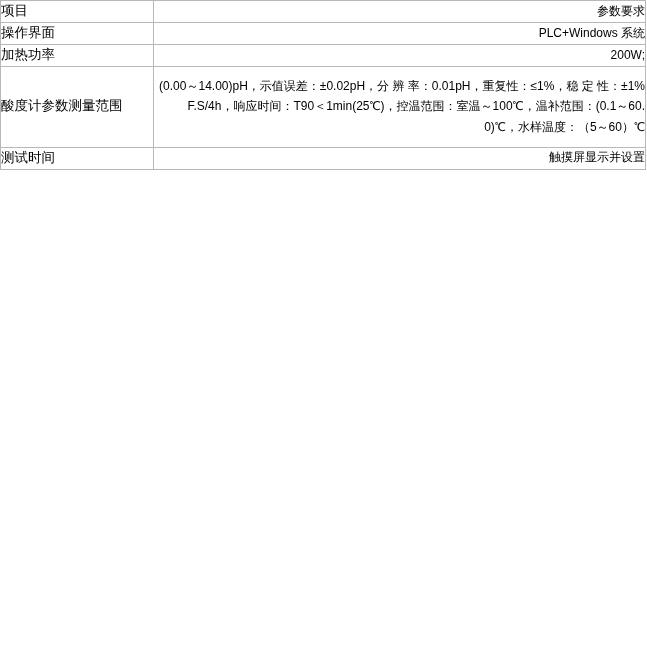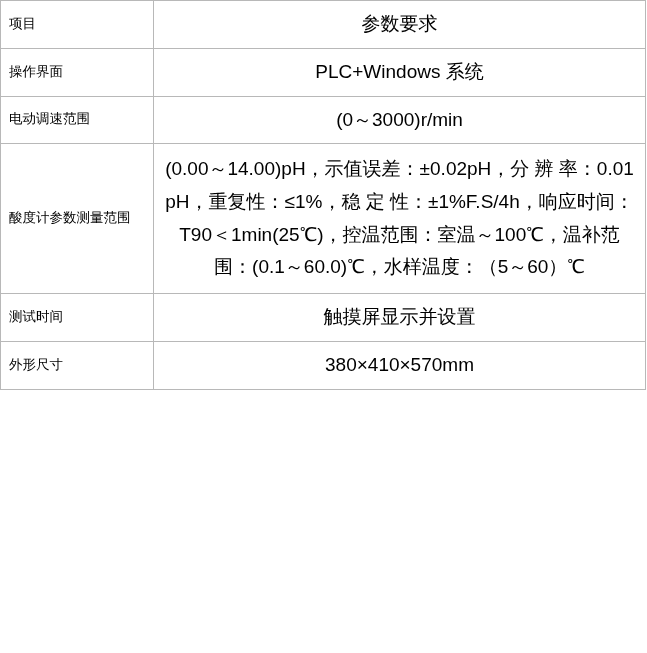--- a/index.html
+++ b/index.html
@@ -18,34 +18,34 @@
     width: 645px;
     border-collapse: collapse;
     table-layout: fixed;
     margin: 0;
   }
   .spec-table col.c1 { width: 153px; }
   .spec-table col.c2 { width: 492px; }
   .spec-table td, .spec-table th {
     border: 1px solid #b8b8b8;
     vertical-align: middle;
-    padding: 8px;
+    padding: 0;
     background: #ffffff;
   }
   .cell-label {
     padding: 10px 9px 10px 13px;
     font-size: 13.5px;
     line-height: 1.55;
     text-align: left;
   }
   .cell-value {
     padding: 10px 10px 10px 11px;
-    font-size: 19px;
+    font-size: 12px;
     line-height: 1.62;
-    text-align: center;
+    text-align: right;
   }
   thead .cell-label,
   thead .cell-value {
     font-weight: normal;
   }
   thead tr td {
     background: #f2f2f2;
   }
   .row-tall .cell-value {
     line-height: 1.72;
@@ -69,29 +69,25 @@
       <td class="cell-label">项目</td>
       <td class="cell-value">参数要求</td>
     </tr>
   </thead>
   <tbody>
     <tr>
       <td class="cell-label">操作界面</td>
       <td class="cell-value">PLC+Windows 系统</td>
     </tr>
     <tr>
-      <td class="cell-label">电动调速范围</td>
-      <td class="cell-value">(0～3000)r/min</td>
+      <td class="cell-label">加热功率</td>
+      <td class="cell-value">200W;</td>
     </tr>
     <tr class="row-tall">
       <td class="cell-label">酸度计参数测量范围</td>
       <td class="cell-value val-block">(0.00～14.00)pH，示值误差：±0.02pH，分 辨 率：0.01pH，重复性：≤1%，稳 定 性：±1%F.S/4h，响应时间：T90＜1min(25℃)，控温范围：室温～100℃，温补范围：(0.1～60.0)℃，水样温度：（5～60）℃</td>
     </tr>
     <tr>
       <td class="cell-label">测试时间</td>
       <td class="cell-value">触摸屏显示并设置</td>
     </tr>
-    <tr>
-      <td class="cell-label">外形尺寸</td>
-      <td class="cell-value">380×410×570mm</td>
-    </tr>
   </tbody>
 </table>
 
 </body></html>

